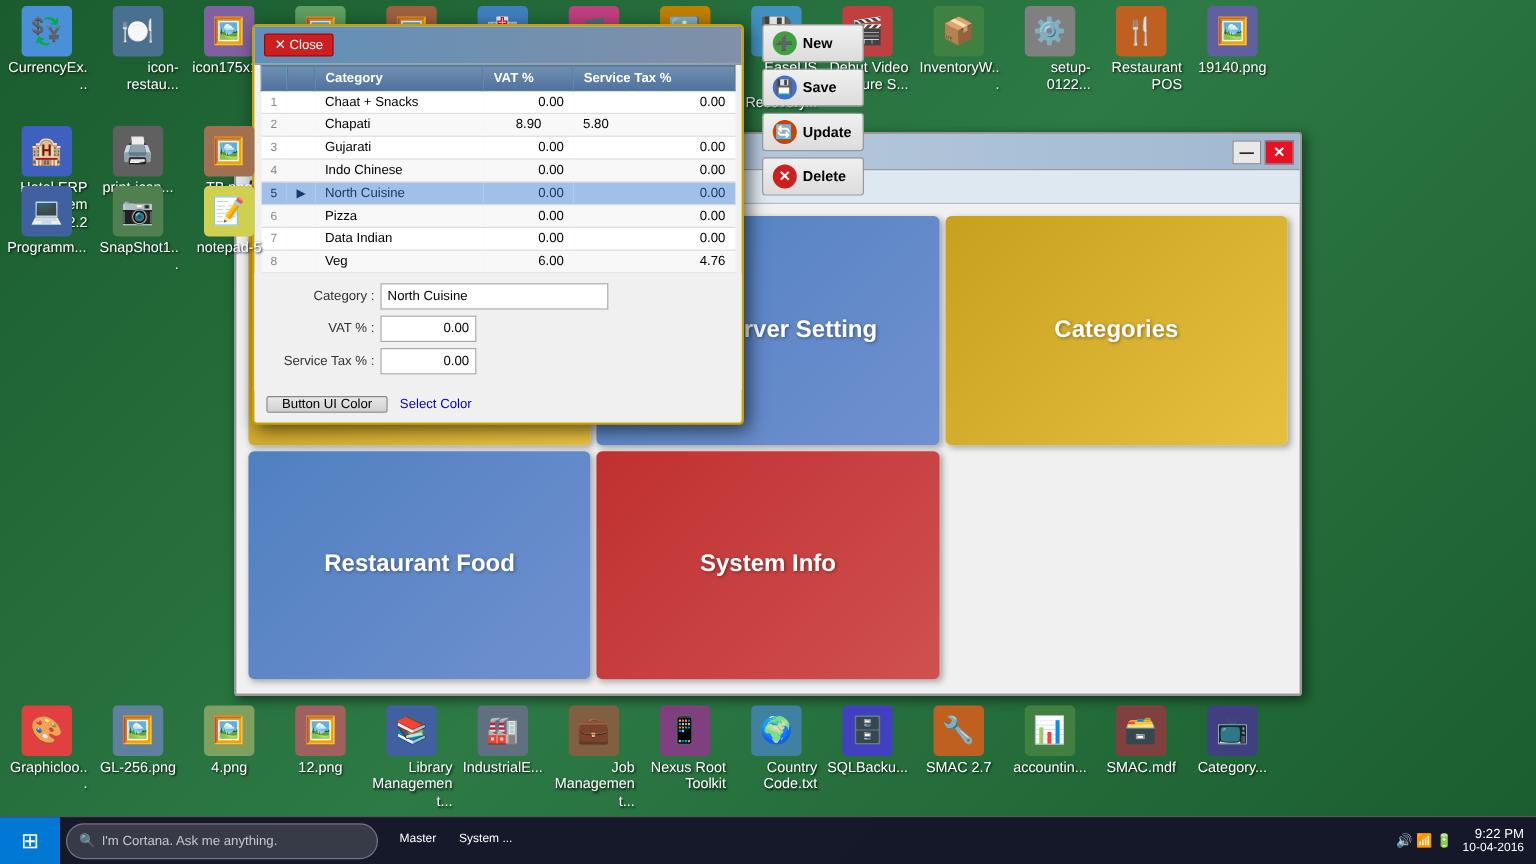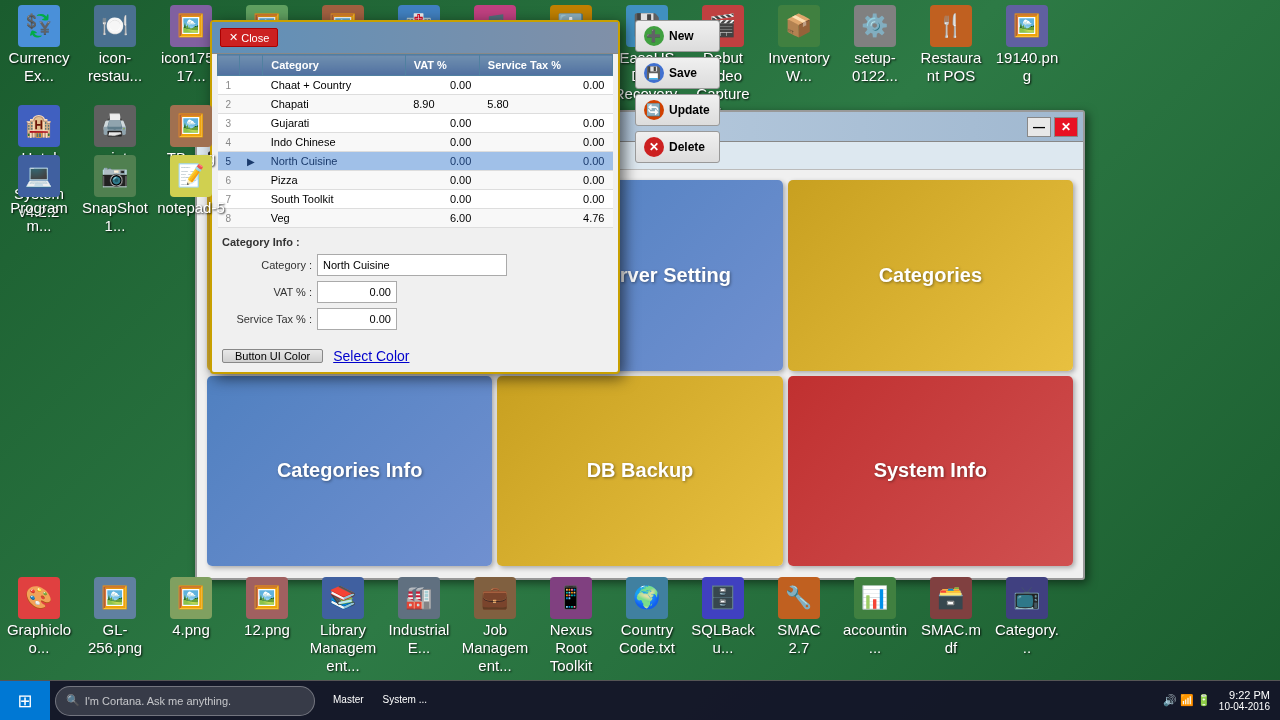--- a/index.html
+++ b/index.html
@@ -281,23 +281,22 @@
     .btn-ui-color {
       background: linear-gradient(to bottom, #e8e8e8, #d0d0d0);
       border: 1px solid #888;
       padding: 0 12px;
       font-size: 11px;
       cursor: pointer;
       border-radius: 2px;
     }
     .btn-select-color {
       color: #0000cc;
-      font-size: 14px;
-      cursor: pointer;
-      text-decoration: underline;
+      font-size: 11px;
+      cursor: pointer;
       background: none;
       border: none;
     }
 
     
     .dialog-right-panel {
       position: absolute;
       top: 20px;
       left: 635px;
       width: 100px;
@@ -349,24 +348,24 @@
       width: 42px;
       height: 42px;
       display: flex;
       align-items: center;
       justify-content: center;
       font-size: 22px;
       border-radius: 4px;
       margin-bottom: 2px;
     }
     .small-icon .si-label {
-      font-size: 15px;
+      font-size: 12px;
       color: white;
       text-shadow: 1px 1px 2px rgba(0,0,0,0.9);
-      text-align: center;
+      text-align: right;
       word-break: break-word;
       line-height: 1.2;
     }
 
     .table-container {
       max-height: 195px;
       overflow-y: auto;
       margin: 0 5px;
     }
   </style>
@@ -442,22 +441,21 @@
         <div class="win-btn minimize">—</div>
         <div class="win-btn close-btn">✕</div>
       </div>
     </div>
     <div class="back-office-subtitle">Sunday, 10 April 2</div>
     <div class="back-office-grid">
 
     <div class="back-office-tile tile-registration">Registration</div>
         <div class="back-office-tile tile-sql">SQL Server Setting</div>
         <div class="back-office-tile tile-categories">Categories</div>
-        <div class="back-office-tile tile-restaurant">Categories Info</div>
-        <div class="back-office-tile tile-dbbackup">DB Backup</div>
+        <div class="back-office-tile tile-restaurant">Restaurant Food</div>
         <div class="back-office-tile tile-systeminfo">System Info</div>
       </div>
   </div>
 
   <div class="food-categories-dialog">
     <div class="dialog-header">
       <div class="dialog-close-text">
         <span>✕</span>
         <span>Close</span>
       </div>
@@ -472,29 +470,29 @@
             <th>Category</th>
             <th>VAT %</th>
             <th>Service Tax %</th>
           </tr>
         </thead>
         <tbody id="food-table-body">
 
         <tr>
     <td class="row-num">1</td>
     <td class="row-arrow"></td>
-    <td>Chaat + Country</td>
+    <td>Chaat + Snacks</td>
     <td style="text-align:right;">0.00</td>
     <td style="text-align:right;">0.00</td>
   </tr>
             <tr>
     <td class="row-num">2</td>
     <td class="row-arrow"></td>
     <td>Chapati</td>
-    <td style="text-align:left;">8.90</td>
+    <td style="text-align:center;">8.90</td>
     <td style="text-align:left;">5.80</td>
   </tr>
             <tr>
     <td class="row-num">3</td>
     <td class="row-arrow"></td>
     <td>Gujarati</td>
     <td style="text-align:right;">0.00</td>
     <td style="text-align:right;">0.00</td>
   </tr>
             <tr>
@@ -514,37 +512,36 @@
             <tr>
     <td class="row-num">6</td>
     <td class="row-arrow"></td>
     <td>Pizza</td>
     <td style="text-align:right;">0.00</td>
     <td style="text-align:right;">0.00</td>
   </tr>
             <tr>
     <td class="row-num">7</td>
     <td class="row-arrow"></td>
-    <td>South Toolkit</td>
+    <td>Data Indian</td>
     <td style="text-align:right;">0.00</td>
     <td style="text-align:right;">0.00</td>
   </tr>
             <tr>
     <td class="row-num">8</td>
     <td class="row-arrow"></td>
     <td>Veg</td>
     <td style="text-align:right;">6.00</td>
     <td style="text-align:right;">4.76</td>
   </tr>
           </tbody>
       </table>
     </div>
 
     <div class="category-info">
-      <div class="category-info-title">Category Info :</div>
       <div class="form-row">
         <span class="form-label">Category :</span>
         <input class="form-input form-input-wide" type="text" value="North Cuisine" style="">
       </div>
       <div class="form-row">
         <span class="form-label">VAT % :</span>
         <input class="form-input form-input-small" type="text" value="0.00" style="">
       </div>
       <div class="form-row">
         <span class="form-label">Service Tax % :</span>

